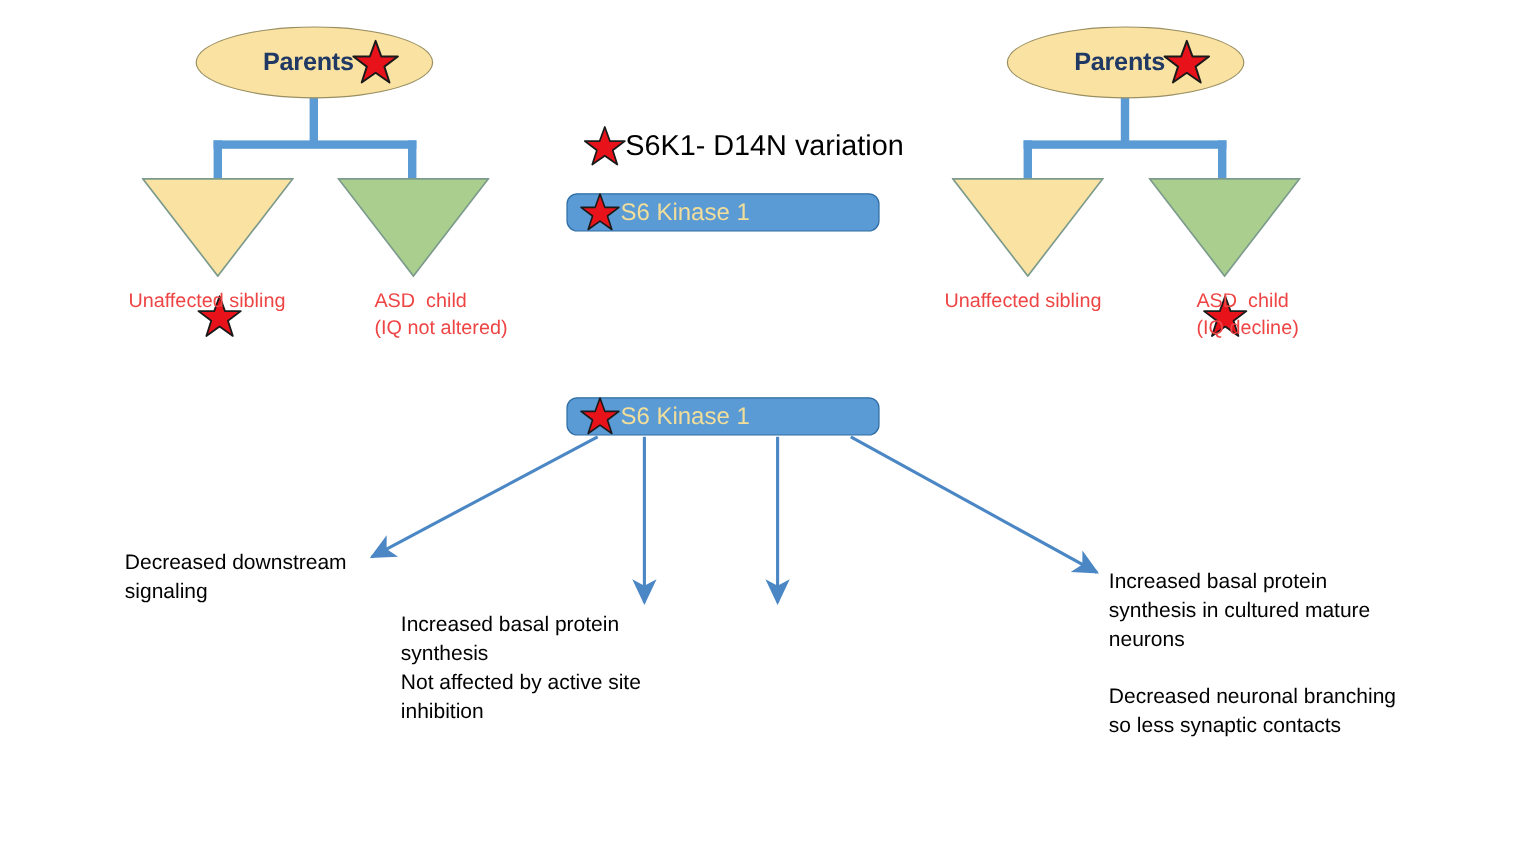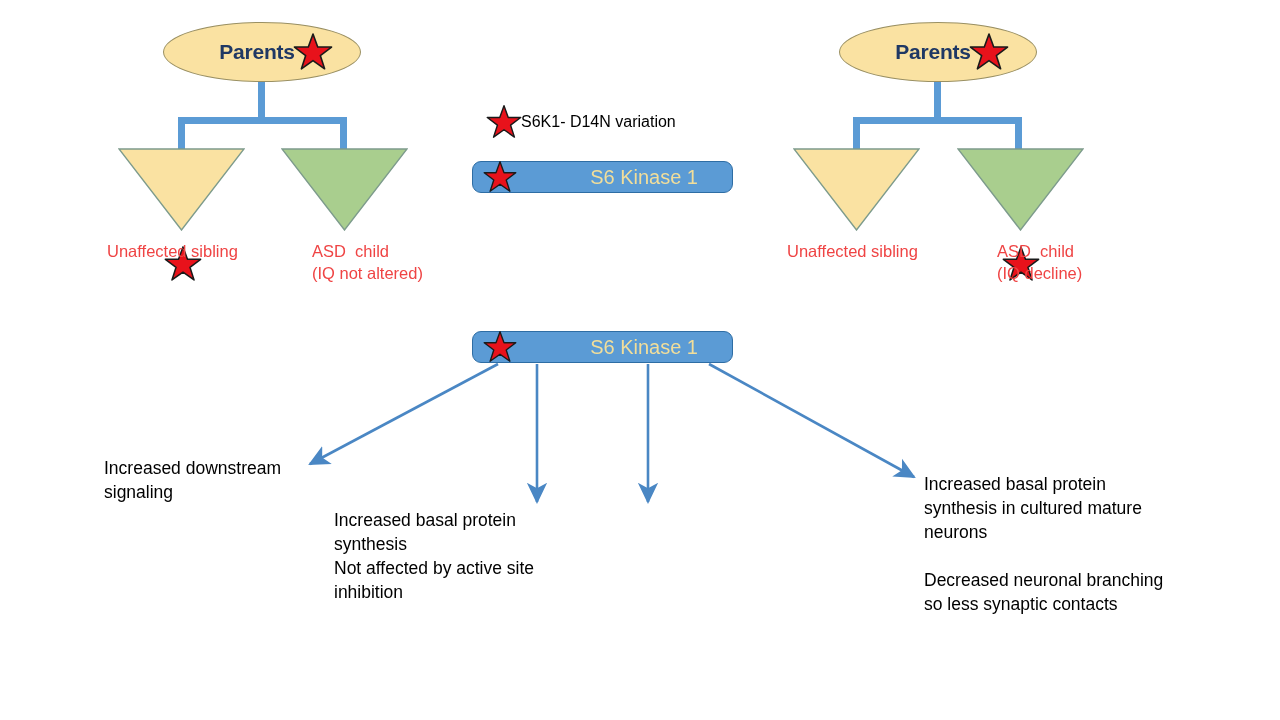--- a/index.html
+++ b/index.html
@@ -69,42 +69,42 @@
   
   .label {
     font-size: 16.5px;
     line-height: 21.5px;
     color: #ef4444;
     white-space: pre;
   }
 
   
   .legend-text {
-    font-size: 16px;
+    font-size: 24px;
     color: #000000;
     white-space: nowrap;
   }
 
   
   .kinase-box {
     background: #5B9BD5;
     border: 1.4px solid #2E6DA4;
     border-radius: 9px;
     display: flex;
     align-items: center;
     box-sizing: border-box;
     position: absolute;
   }
   .kinase-star {
     margin-left: 10px;
     flex: 0 0 auto;
   }
   .kinase-label {
     flex: 1 1 auto;
-    text-align: right;
+    text-align: left;
     font-size: 20px;
     color: #F2DE9A;
     padding-right: 34px;
     white-space: nowrap;
   }
 
   
   .outcome {
     font-size: 17.5px;
     line-height: 24px;
@@ -237,21 +237,21 @@
 
     <line x1="498" y1="364" x2="310" y2="464" stroke="#4A87C4" stroke-width="2.6" marker-end="url(#ah)"></line>
 
     <line x1="537" y1="364" x2="537" y2="502" stroke="#4A87C4" stroke-width="2.6" marker-end="url(#ah)"></line>
 
     <line x1="648" y1="364" x2="648" y2="502" stroke="#4A87C4" stroke-width="2.6" marker-end="url(#ah)"></line>
 
     <line x1="709" y1="364" x2="914" y2="477" stroke="#4A87C4" stroke-width="2.6" marker-end="url(#ah)"></line>
   </svg>
 
-  <div class="outcome" style="left:104px; top:456px; width:230px;">Increased  downstream
+  <div class="outcome" style="left:104px; top:456px; width:230px;">Decreased  downstream
 signaling</div>
 
   <div class="outcome" style="left:334px; top:508px; width:250px;">Increased  basal protein
 synthesis
 Not affected  by active site
 inhibition</div>
 
 
   <div class="outcome" style="left:924px; top:472px; width:275px;">Increased  basal protein
 synthesis in cultured mature

